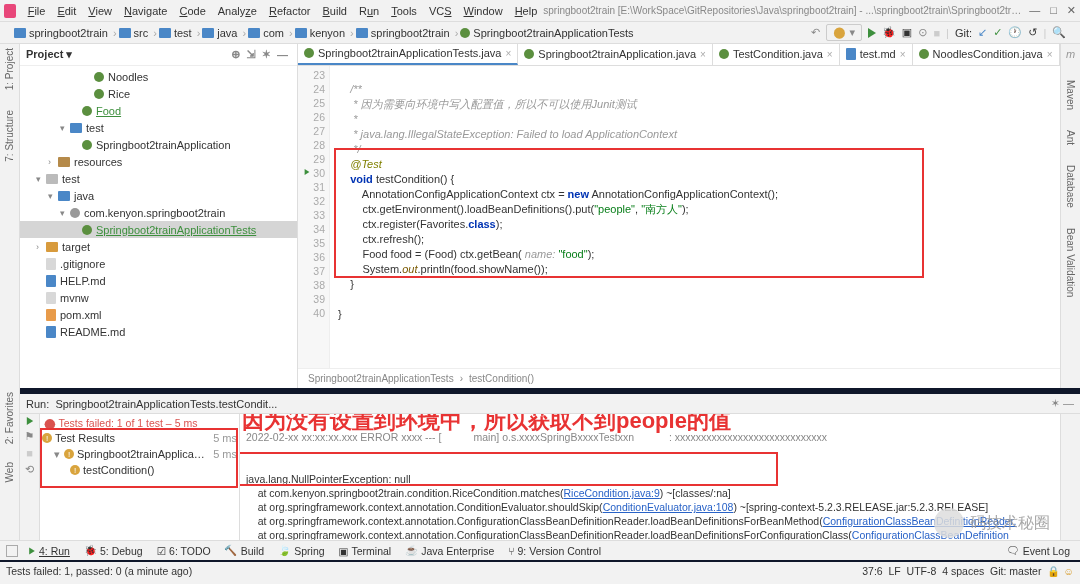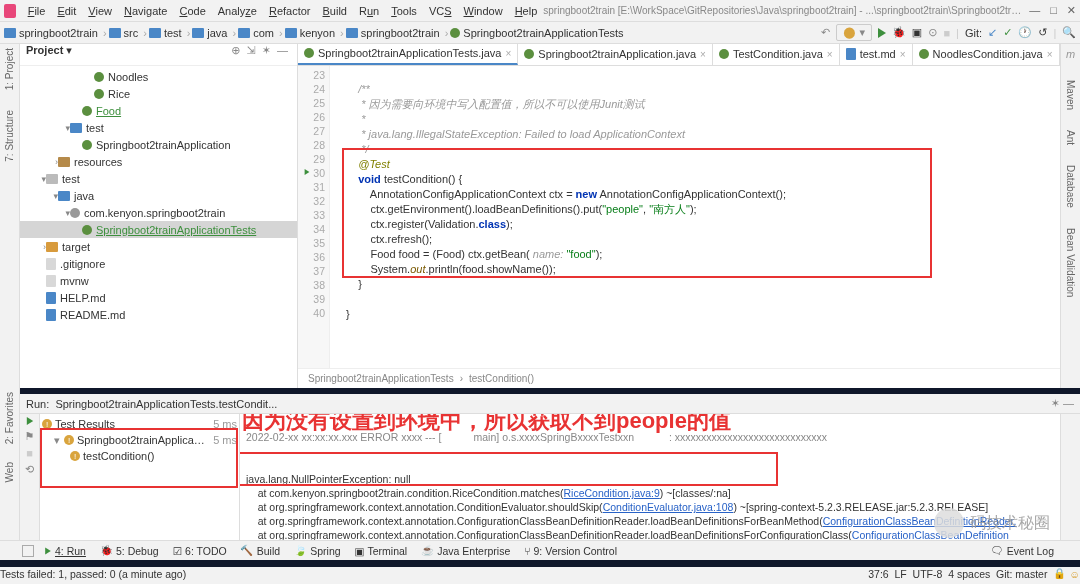--- a/index.html
+++ b/index.html
@@ -3,55 +3,55 @@
 <meta charset="utf-8">
 <style>
 * { margin: 0; padding: 0; box-sizing: border-box; font-family: "Segoe UI", Arial, sans-serif; }
 body { width: 1080px; height: 584px; background: #f2f2f2; font-size: 11px; color: #333; overflow: hidden; position: relative; }
 .menubar { height: 22px; background: #f2f2f2; display: flex; align-items: center; padding: 0 4px; border-bottom: 1px solid #ddd; }
 .menubar .logo { width: 14px; height: 14px; background: #e8477a; border-radius: 2px; margin-right: 6px; }
 .menubar .item { padding: 0 6px; cursor: default; }
 .menubar .item u { text-decoration: underline; }
 .menubar .path { margin-left: auto; color: #888; font-size: 10px; white-space: nowrap; overflow: hidden; text-overflow: ellipsis; max-width: 480px; }
 .menubar .wincontrols { display: flex; gap: 10px; margin-left: 8px; color: #666; }
-.toolbar { height: 22px; background: #f2f2f2; display: flex; align-items: center; padding: 0 4px; border-bottom: 1px solid #ddd; font-size: 11px; }
+.toolbar { height: 22px; background: #f2f2f2; display: flex; align-items: center; padding: 0 14px; border-bottom: 1px solid #ddd; font-size: 11px; }
 .toolbar .crumb { padding: 0 3px; }
 .toolbar .sep { color: #aaa; padding: 0 2px; }
 .toolbar .spacer { flex: 1; }
 .toolbar .right { display: flex; align-items: center; gap: 6px; }
 .icon-folder { width: 12px; height: 10px; background: #4a87c7; border-radius: 1px; display: inline-block; vertical-align: -1px; }
 .icon-folder.br { background: #b58a4a; }
 .icon-folder.or { background: #d89b3d; }
 .icon-folder.gr { background: #bbb; }
 .icon-pkg { width: 10px; height: 10px; border-radius: 50%; background: #999; display: inline-block; }
 .icon-class { width: 10px; height: 10px; border-radius: 50%; background: #5b8f3f; display: inline-block; vertical-align: -1px; }
 .icon-file { width: 10px; height: 12px; background: #d8d8d8; border-radius: 1px; display: inline-block; }
 .icon-file.md { background: #4a87c7; }
 .icon-file.xml { background: #e89b4a; }
 .main { display: flex; height: 344px; }
 .leftbar { width: 20px; background: #f2f2f2; border-right: 1px solid #ddd; display: flex; flex-direction: column; align-items: center; padding-top: 4px; gap: 20px; }
 .leftbar .vlabel { writing-mode: vertical-lr; transform: rotate(180deg); font-size: 10px; color: #666; }
 .rightbar { width: 20px; background: #f2f2f2; border-left: 1px solid #ddd; display: flex; flex-direction: column; align-items: center; padding-top: 4px; gap: 20px; }
 .rightbar .vlabel { writing-mode: vertical-lr; font-size: 10px; color: #666; }
 .project { width: 278px; background: #fff; border-right: 1px solid #ddd; display: flex; flex-direction: column; }
-.project-head { height: 22px; display: flex; align-items: flex-start; padding: 0 6px; border-bottom: 1px solid #eee; }
+.project-head { height: 22px; display: flex; align-items: center; padding: 0 6px; border-bottom: 1px solid #eee; font-weight: bold; }
 .project-head .tbtn { padding: 0 3px; color: #888; }
-.tree { flex: 1; overflow: hidden; padding: 2px 0; text-align: right; }
+.tree { flex: 1; overflow: hidden; padding: 2px 0; }
 .tree .row { display: flex; align-items: center; height: 17px; padding-left: 4px; white-space: nowrap; }
 .tree .row.sel { background: #d5d5d5; }
 .tree .row .ind { display: inline-block; }
 .tree .row .arr { width: 10px; color: #888; font-size: 9px; }
 .tree .row .lbl { margin-left: 4px; }
 .tree .row .lbl.green { color: #3d8f3d; text-decoration: underline; }
 .editor { flex: 1; background: #fff; display: flex; flex-direction: column; min-width: 0; }
 .tabs { height: 22px; display: flex; align-items: flex-end; border-bottom: 1px solid #ddd; overflow: hidden; }
 .tab { height: 22px; display: flex; align-items: center; padding: 0 6px; border-right: 1px solid #ddd; font-size: 11px; gap: 4px; }
 .tab.active { background: #fff; border-bottom: 2px solid #4a87c7; }
 .tab .x { color: #aaa; font-size: 10px; }
-.code-area { flex: 1; display: flex; position: relative; overflow: hidden; gap: 8px; }
+.code-area { flex: 1; display: flex; position: relative; overflow: hidden; }
 .gutter { width: 32px; background: #f7f7f7; border-right: 1px solid #eee; text-align: right; padding: 2px 4px 0 0; color: #aaa; font-size: 10.5px; line-height: 14px; font-family: Consolas, monospace; }
 .code { flex: 1; padding: 2px 0 0 8px; font-family: Consolas, monospace; font-size: 11px; line-height: 14px; white-space: pre; color: #333; position: relative; }
 .code .cmt { color: #999; font-style: italic; }
 .code .ann { color: #808000; font-style: italic; }
 .code .kw { color: #0033b3; font-weight: bold; }
 .code .str { color: #067d17; }
 .code .name { color: #871094; }
 .code .mtd { color: #7a5901; font-style: italic; }
 .redbox { position: absolute; border: 2px solid #e83333; pointer-events: none; }
 .breadcrumb-bottom { height: 20px; border-top: 1px solid #eee; padding: 2px 10px; color: #888; font-size: 10px; display: flex; align-items: center; gap: 6px; }
@@ -59,24 +59,24 @@
 .run-head { height: 20px; background: #f2f2f2; border-bottom: 1px solid #ddd; display: flex; align-items: center; padding: 0 6px; font-size: 11px; }
 .run-body { flex: 1; display: flex; overflow: hidden; }
 .run-left2 { width: 20px; background: #f2f2f2; border-right: 1px solid #ddd; display: flex; flex-direction: column; align-items: center; padding-top: 2px; gap: 4px; }
 .run-tree { width: 200px; border-right: 1px solid #ddd; font-size: 11px; padding: 2px; position: relative; }
 .run-tree .trow { display: flex; align-items: center; height: 16px; }
 .run-tree .fail-ico { width: 10px; height: 10px; border-radius: 50%; background: #d9a43d; color: #fff; font-size: 8px; display: inline-flex; align-items: center; justify-content: center; margin-right: 3px; }
 .run-console { flex: 1; font-family: Consolas, monospace; font-size: 10.5px; line-height: 14px; padding: 2px 6px; white-space: pre; overflow: hidden; position: relative; }
 .run-console .red-annot { position: absolute; color: #e83333; font-size: 22px; font-weight: bold; font-family: "SimHei", sans-serif; }
 .run-console .lnk { color: #2862c7; text-decoration: underline; }
 .run-right { width: 20px; background: #f2f2f2; border-left: 1px solid #ddd; }
-.bottombar { height: 20px; background: #f2f2f2; border-top: 1px solid #ddd; display: flex; align-items: center; padding: 0 22px; font-size: 10.5px; gap: 6px; }
+.bottombar { height: 20px; background: #f2f2f2; border-top: 1px solid #ddd; display: flex; align-items: center; padding: 0 6px; font-size: 10.5px; gap: 6px; }
 .bottombar .bitem { padding: 0 4px; display: flex; align-items: center; gap: 3px; }
 .bottombar .spacer { flex: 1; }
-.statusbar { height: 20px; background: #f2f2f2; border-top: 7px solid #0f172a; display: flex; align-items: center; padding: 0 0; font-size: 10.5px; }
+.statusbar { height: 20px; background: #f2f2f2; border-top: 2px solid #0f172a; display: flex; align-items: center; padding: 0 6px; font-size: 10.5px; }
 .statusbar .spacer { flex: 1; }
 .green-tri { width: 0; height: 0; border-left: 8px solid #3d8f3d; border-top: 5px solid transparent; border-bottom: 5px solid transparent; display: inline-block; }
 .leftstrip { position: absolute; left: 0; top: 388px; width: 20px; height: 152px; background: #f2f2f2; border-right: 1px solid #ddd; display: flex; flex-direction: column; align-items: center; gap: 18px; padding-top: 4px; }
 .leftstrip .vlabel { writing-mode: vertical-lr; transform: rotate(180deg); font-size: 10px; color: #666; }
 .watermark { position: absolute; right: 30px; bottom: 46px; display: flex; align-items: center; gap: 6px; color: #999; font-size: 16px; font-family: "SimHei", sans-serif; opacity: 0.85; }
 .watermark .circ { width: 30px; height: 30px; border-radius: 50%; background: #ddd; }
 </style>
 </head>
 <body>
 
@@ -234,28 +234,34 @@
         </div>
         <div class="row">
           <span class="ind" style="width:12px"></span>
           <span class="arr"></span>
           <span class="icon-file"></span>
           <span class="lbl ">.gitignore</span>
         </div>
         <div class="row">
           <span class="ind" style="width:12px"></span>
           <span class="arr"></span>
+          <span class="icon-file md"></span>
+          <span class="lbl ">HELP.md</span>
+        </div>
+        <div class="row">
+          <span class="ind" style="width:12px"></span>
+          <span class="arr"></span>
           <span class="icon-file"></span>
           <span class="lbl ">mvnw</span>
         </div>
         <div class="row">
           <span class="ind" style="width:12px"></span>
           <span class="arr"></span>
-          <span class="icon-file md"></span>
-          <span class="lbl ">HELP.md</span>
+          <span class="icon-file xml"></span>
+          <span class="lbl ">pom.xml</span>
         </div>
         <div class="row">
           <span class="ind" style="width:12px"></span>
           <span class="arr"></span>
           <span class="icon-file md"></span>
           <span class="lbl ">README.md</span>
         </div>
       </div>
   </div>
 
@@ -312,21 +318,21 @@
       <div class="code">
 <span class="cmt">    /**</span>
 <span class="cmt">     * 因为需要向环境中写入配置值，所以不可以使用Junit测试</span>
 <span class="cmt">     *</span>
 <span class="cmt">     * java.lang.IllegalStateException: Failed to load ApplicationContext</span>
 <span class="cmt">     */</span>
 <span class="ann">    @Test</span>
 <span><span class="kw">    void</span> testCondition() {</span>
 <span>        AnnotationConfigApplicationContext ctx = <span class="kw">new</span> AnnotationConfigApplicationContext();</span>
 <span><span>        ctx.getEnvironment().loadBeanDefinitions().put(</span><span class="str">"people"</span><span>, </span><span class="str">"南方人"</span><span>);</span></span>
-<span><span>        ctx.register(Validation.</span><span class="kw">class</span><span>);</span></span>
+<span><span>        ctx.register(Favorites.</span><span class="kw">class</span><span>);</span></span>
 <span>        ctx.refresh();</span>
 <span><span>        Food food = (Food) ctx.getBean(</span><span class="cmt"> name: </span><span class="str">"food"</span><span>);</span></span>
 <span><span>        System.</span><span class="name mtd">out</span><span>.println(food.showName());</span></span>
 <span>    }</span>
 <span> </span>
 <span>}</span>
         <div class="redbox" style="left:4px;top:82px;width:590px;height:130px"></div>
       </div>
     </div>
     <div class="breadcrumb-bottom">
@@ -357,20 +363,21 @@
     <span style="margin-left:auto;color:#888">✶ —</span>
   </div>
   <div class="run-body">
     <div class="run-left2">
       <span class="green-tri" style="transform:scale(0.8)"></span>
       <span style="color:#888">⚑</span>
       <span style="color:#ccc">■</span>
       <span style="color:#888">⟲</span>
     </div>
     <div class="run-tree" style="position:relative">
+      <div style="color:#d9534f;font-size:10.5px;padding:1px 2px">⬤ <span>Tests failed: 1 of 1 test – 5 ms</span></div>
       <div class="trow">
           <span class="fail-ico">!</span>
           <span>Test Results</span>
           <span style="margin-left:auto;color:#999">5 ms</span>
         </div>
       <div class="trow" style="padding-left:12px">
           <span style="color:#888;width:10px">▾</span>
           <span class="fail-ico">!</span>
           <span style="overflow:hidden;text-overflow:ellipsis;max-width:130px">Springboot2trainApplicationTests</span>
           <span style="margin-left:auto;color:#999">5 ms</span>

